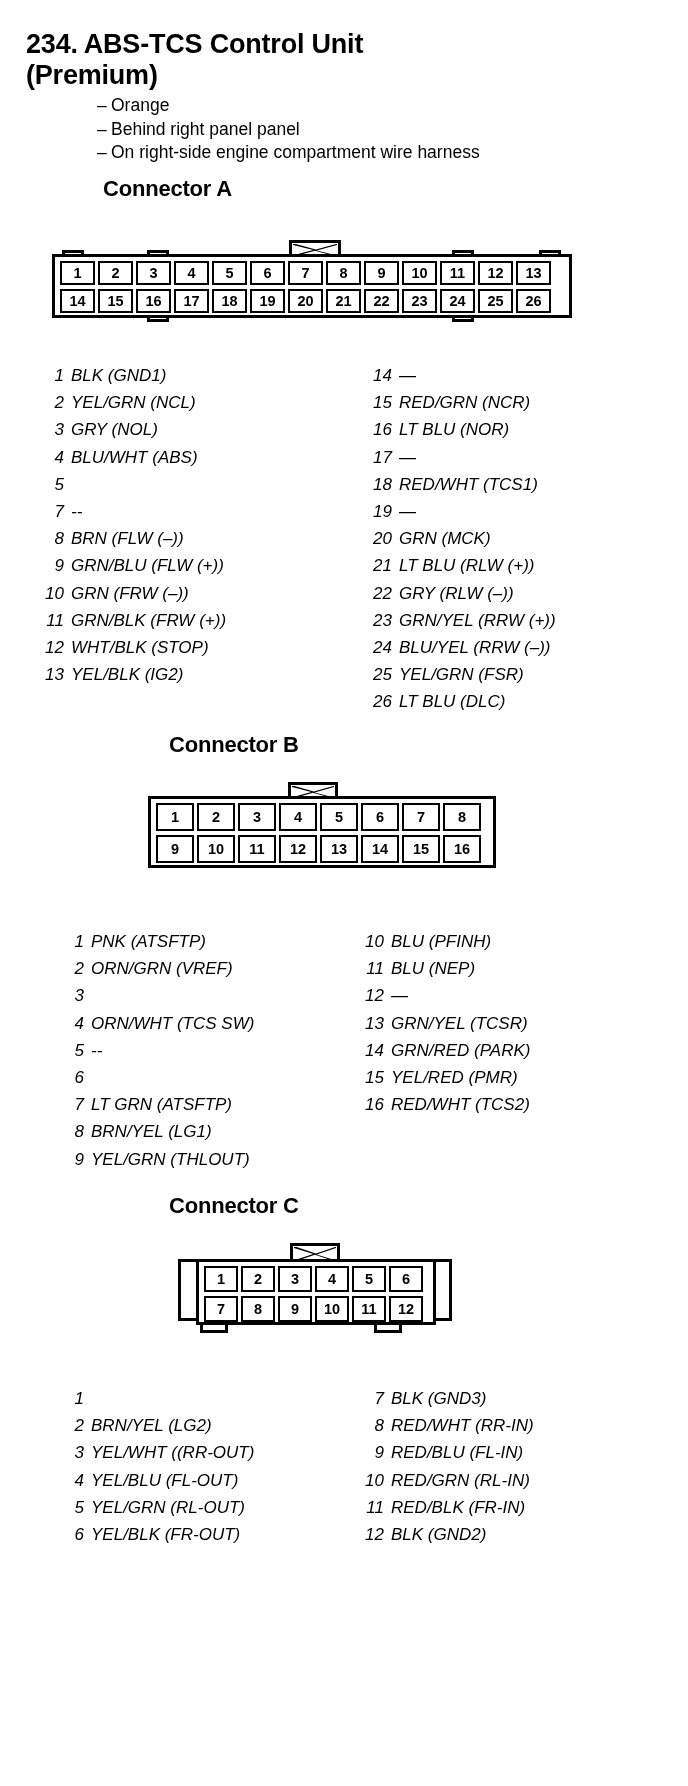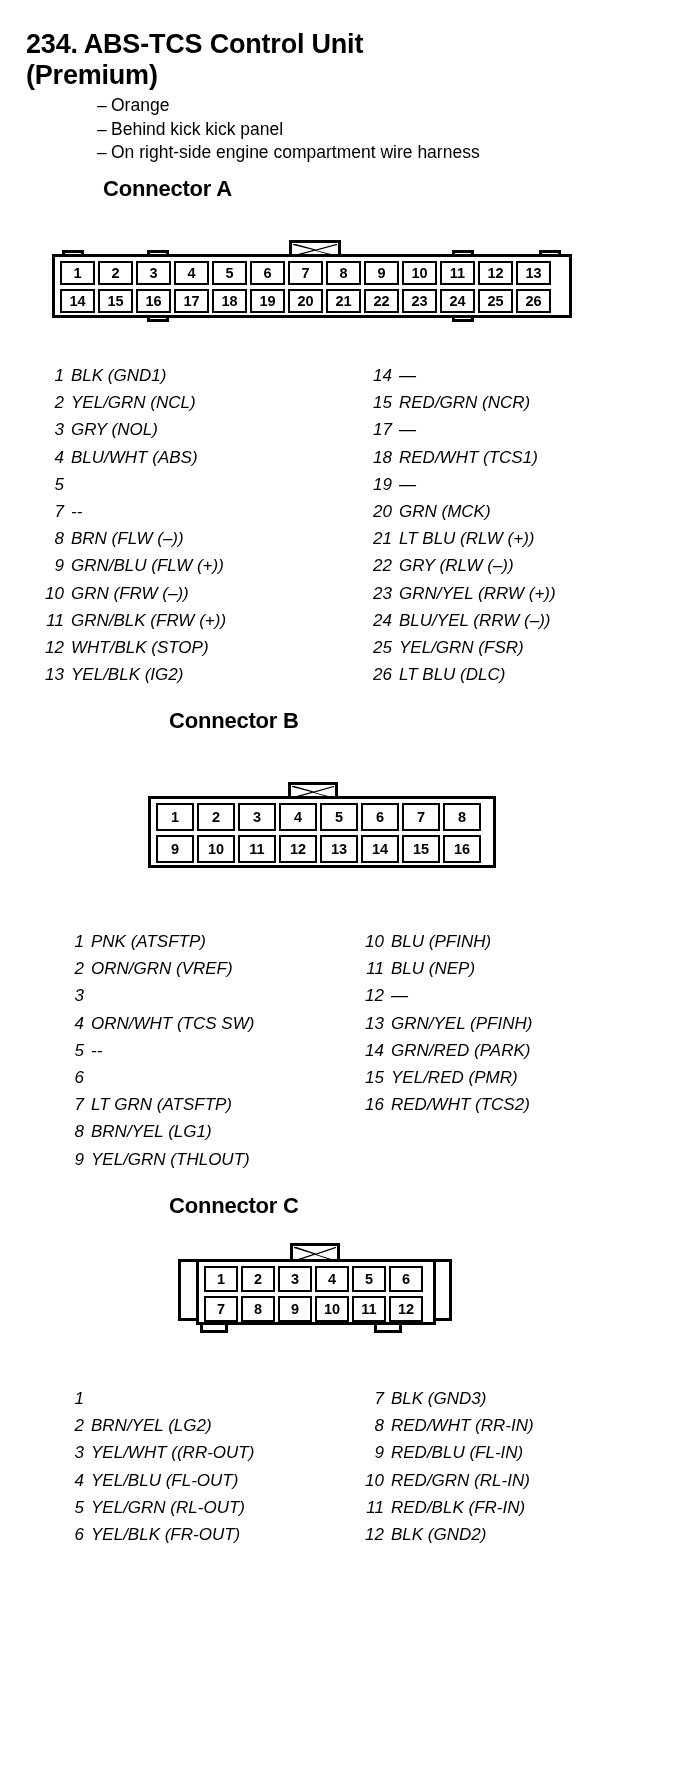--- a/index.html
+++ b/index.html
@@ -52,21 +52,21 @@
   .notes .dash { display: inline-block; width: 14px; }
 
   
   .conn-head {
     position: absolute;
     font-size: 22px;
     font-weight: bold;
     letter-spacing: -0.2px;
   }
   #head-a { left: 103px; top: 176px; }
-  #head-b { left: 169px; top: 708px; }
+  #head-b { left: 169px; top: 732px; }
   #head-c { left: 169px; top: 1193px; }
 
   
   .connector {
     position: absolute;
   }
   .conn-body {
     position: relative;
     border: 3px solid #000;
     background: #fff;
@@ -157,21 +157,21 @@
 
 <div class="page">
 
   <div class="title">
     <span class="num">234.</span><span>ABS-TCS Control Unit</span><br>
     <span>(Premium)</span>
   </div>
 
   <div class="notes">
     <div class="note"><span class="dash">–</span><span>Orange</span></div>
-    <div class="note"><span class="dash">–</span><span>Behind kick kick panel</span></div>
+    <div class="note"><span class="dash">–</span><span>Behind right panel panel</span></div>
     <div class="note"><span class="dash">–</span><span>On right-side engine compartment wire harness</span></div>
   </div>
 
   <div class="conn-head" id="head-a">Connector A</div>
 
   <div class="connector" id="conn-a-draw" style="left:52px; top:240px; width:584px; height:90px;">
 
     <div class="latch" style="left:237px; top:0px; width:52px; height:20px;"></div>
 
     <div class="ear" style="left:10px; top:10px; width:22px; height:12px;"></div>
@@ -230,20 +230,21 @@
         <div class="entry"><span class="pn">8</span><span>BRN (FLW (–))</span></div>
         <div class="entry"><span class="pn">9</span><span>GRN/BLU (FLW (+))</span></div>
         <div class="entry"><span class="pn">10</span><span>GRN (FRW (–))</span></div>
         <div class="entry"><span class="pn">11</span><span>GRN/BLK (FRW (+))</span></div>
         <div class="entry"><span class="pn">12</span><span>WHT/BLK (STOP)</span></div>
         <div class="entry"><span class="pn">13</span><span>YEL/BLK (IG2)</span></div>
       </div>
     <div class="col col-right" id="a-list-right">
         <div class="entry"><span class="pn">14</span><span>—</span></div>
         <div class="entry"><span class="pn">15</span><span>RED/GRN (NCR)</span></div>
+        <div class="entry"><span class="pn">16</span><span>LT BLU (NOR)</span></div>
         <div class="entry"><span class="pn">17</span><span>—</span></div>
         <div class="entry"><span class="pn">18</span><span>RED/WHT (TCS1)</span></div>
         <div class="entry"><span class="pn">19</span><span>—</span></div>
         <div class="entry"><span class="pn">20</span><span>GRN (MCK)</span></div>
         <div class="entry"><span class="pn">21</span><span>LT BLU (RLW (+))</span></div>
         <div class="entry"><span class="pn">22</span><span>GRY (RLW (–))</span></div>
         <div class="entry"><span class="pn">23</span><span>GRN/YEL (RRW (+))</span></div>
         <div class="entry"><span class="pn">24</span><span>BLU/YEL (RRW (–))</span></div>
         <div class="entry"><span class="pn">25</span><span>YEL/GRN (FSR)</span></div>
         <div class="entry"><span class="pn">26</span><span>LT BLU (DLC)</span></div>
@@ -291,21 +292,21 @@
         <div class="entry"><span class="pn">5</span><span>--</span></div>
         <div class="entry"><span class="pn">6</span><span></span></div>
         <div class="entry"><span class="pn">7</span><span>LT GRN (ATSFTP)</span></div>
         <div class="entry"><span class="pn">8</span><span>BRN/YEL (LG1)</span></div>
         <div class="entry"><span class="pn">9</span><span>YEL/GRN (THLOUT)</span></div>
       </div>
     <div class="col col-right" id="b-list-right">
         <div class="entry"><span class="pn">10</span><span>BLU (PFINH)</span></div>
         <div class="entry"><span class="pn">11</span><span>BLU (NEP)</span></div>
         <div class="entry"><span class="pn">12</span><span>—</span></div>
-        <div class="entry"><span class="pn">13</span><span>GRN/YEL (PFINH)</span></div>
+        <div class="entry"><span class="pn">13</span><span>GRN/YEL (TCSR)</span></div>
         <div class="entry"><span class="pn">14</span><span>GRN/RED (PARK)</span></div>
         <div class="entry"><span class="pn">15</span><span>YEL/RED (PMR)</span></div>
         <div class="entry"><span class="pn">16</span><span>RED/WHT (TCS2)</span></div>
       </div>
   </div>
 
   <div class="conn-head" id="head-c">Connector C</div>
 
   <div class="connector" id="conn-c-draw" style="left:178px; top:1243px; width:330px; height:95px;">
     <div class="latch" style="left:112px; top:0px; width:50px; height:22px;"></div>

